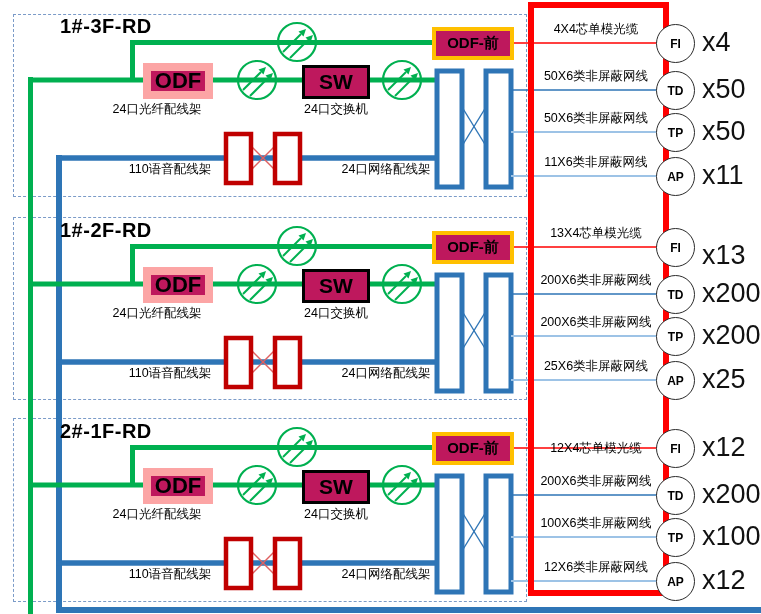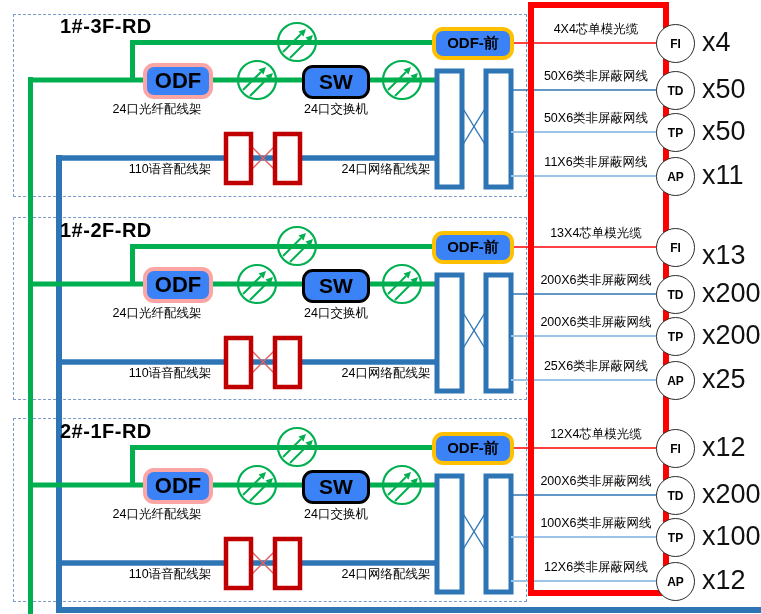--- a/index.html
+++ b/index.html
@@ -1,23 +1,23 @@
 <!DOCTYPE html>
 <html><head>
 <meta charset="utf-8">
 <style>
   html,body{margin:0;padding:0;background:#fff;}
   .stage{position:relative;width:761px;height:614px;background:#fff;overflow:hidden;
          font-family:"Liberation Sans","DejaVu Sans",sans-serif;color:#000;}
   .sect{position:absolute;border:1.6px dashed #7B9BC8;box-sizing:border-box;background:transparent;}
   .layer{position:absolute;left:0;top:0;}
   .title{position:absolute;font-weight:bold;font-size:20px;letter-spacing:.5px;}
-  .box{position:absolute;background:#3b82f6;display:flex;align-items:center;justify-content:center;
-       font-weight:bold;box-sizing:border-box;border-radius:11px;}
-  .odf{width:70px;height:36px;border:4px solid #fca5a5;font-size:22px;}
+  .box{position:absolute;background:#be185d;display:flex;align-items:center;justify-content:center;
+       font-weight:bold;box-sizing:border-box;}
+  .odf{width:70px;height:36px;border:8px solid #fca5a5;font-size:22px;}
   .sw{width:68px;height:34px;border:3.5px solid #000;font-size:21px;}
   .odff{width:82px;height:33px;border:4px solid #FFC000;font-size:15px;}
   .cap{position:absolute;font-size:12.5px;text-align:center;white-space:nowrap;}
   .cable{position:absolute;width:124px;text-align:center;font-size:12.5px;font-weight:normal;white-space:nowrap;}
   .node{position:absolute;width:39px;height:39px;border:1.6px solid #2b2b2b;border-radius:50%;
         background:#fff;display:flex;align-items:center;justify-content:center;
         font-weight:bold;font-size:12px;box-sizing:border-box;}
   .count{position:absolute;font-size:27px;line-height:30px;color:#111;}
 </style>
 </head>
@@ -130,21 +130,21 @@
   <div>
     <div class="title" style="left:60px;top:420px">2#-1F-RD</div>
     <div class="box odf" style="left:143px;top:468px">ODF</div>
     <div class="cap" style="left:95px;top:506px;width:124px">24口光纤配线架</div>
     <div class="box sw" style="left:302px;top:470px">SW</div>
     <div class="cap" style="left:286px;top:506px;width:100px">24口交换机</div>
     <div class="box odff" style="left:432px;top:432px">ODF-前</div>
     <div class="cap" style="left:110px;top:566px;width:120px">110语音配线架</div>
     <div class="cap" style="left:326px;top:566px;width:120px">24口网络配线架</div>
 
-    <div class="cable" style="left:534px;top:426px">12X4芯单模光缆</div>
+    <div class="cable" style="left:534px;top:440px">12X4芯单模光缆</div>
     <div class="node" style="left:656px;top:429px">FI</div>
     <div class="count" style="left:702px;top:432px">x12</div>
     <div class="cable" style="left:534px;top:473px">200X6类非屏蔽网线</div>
     <div class="node" style="left:656px;top:476px">TD</div>
     <div class="count" style="left:702px;top:479px">x200</div>
     <div class="cable" style="left:534px;top:515px">100X6类非屏蔽网线</div>
     <div class="node" style="left:656px;top:518px">TP</div>
     <div class="count" style="left:702px;top:521px">x100</div>
     <div class="cable" style="left:534px;top:559px">12X6类非屏蔽网线</div>
     <div class="node" style="left:656px;top:562px">AP</div>

